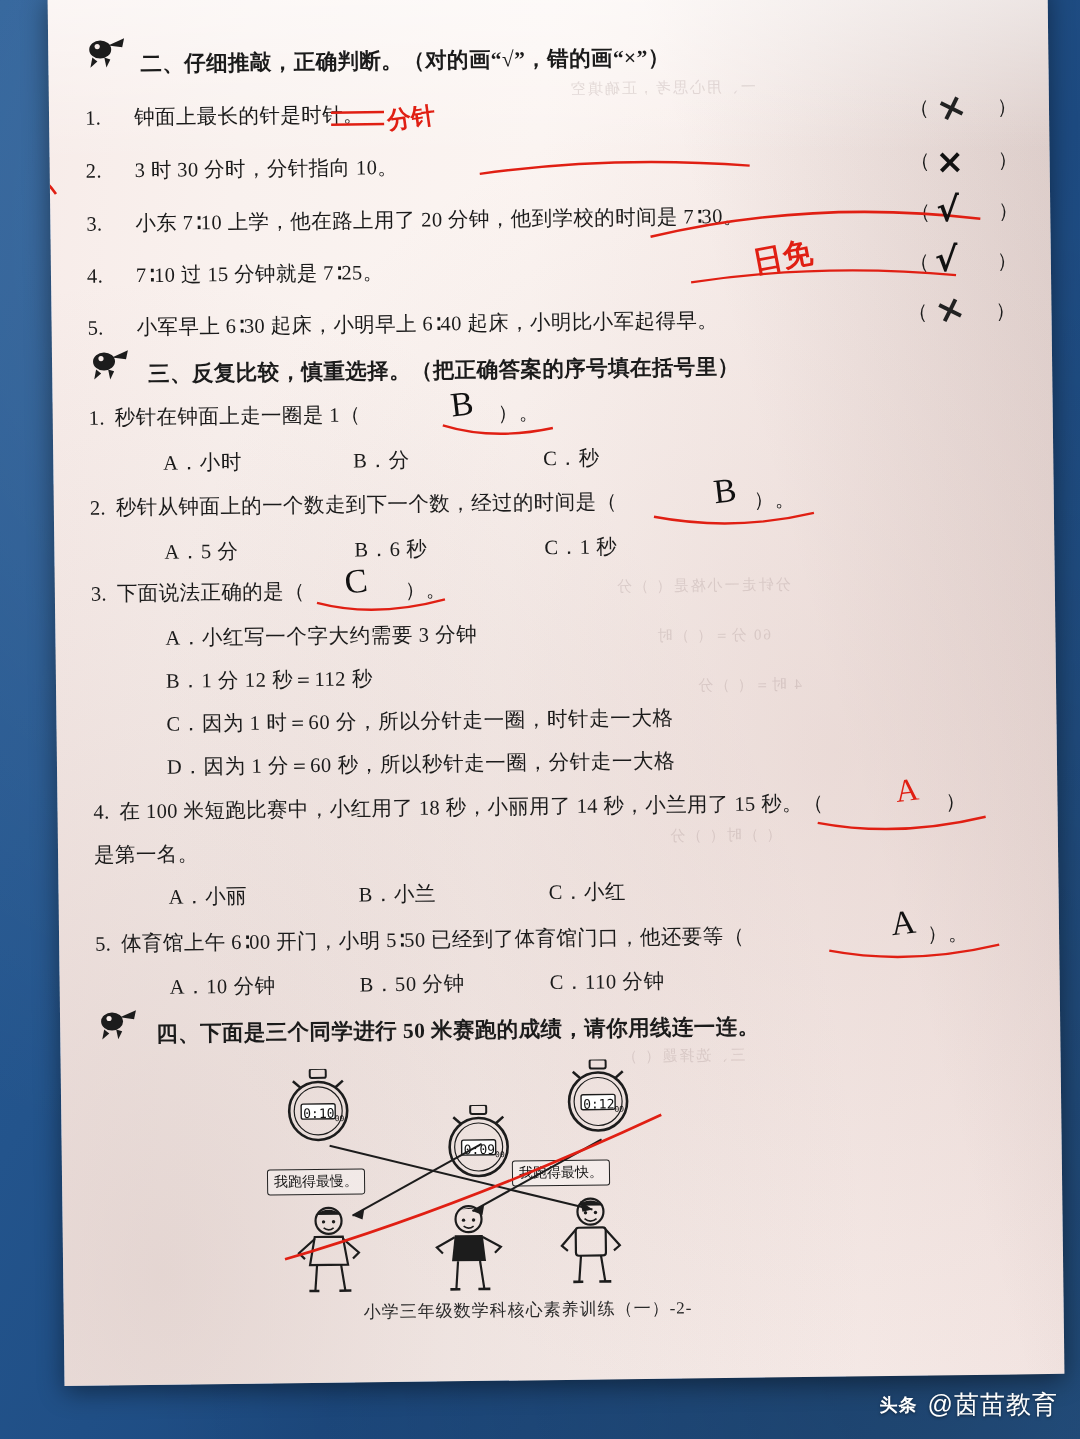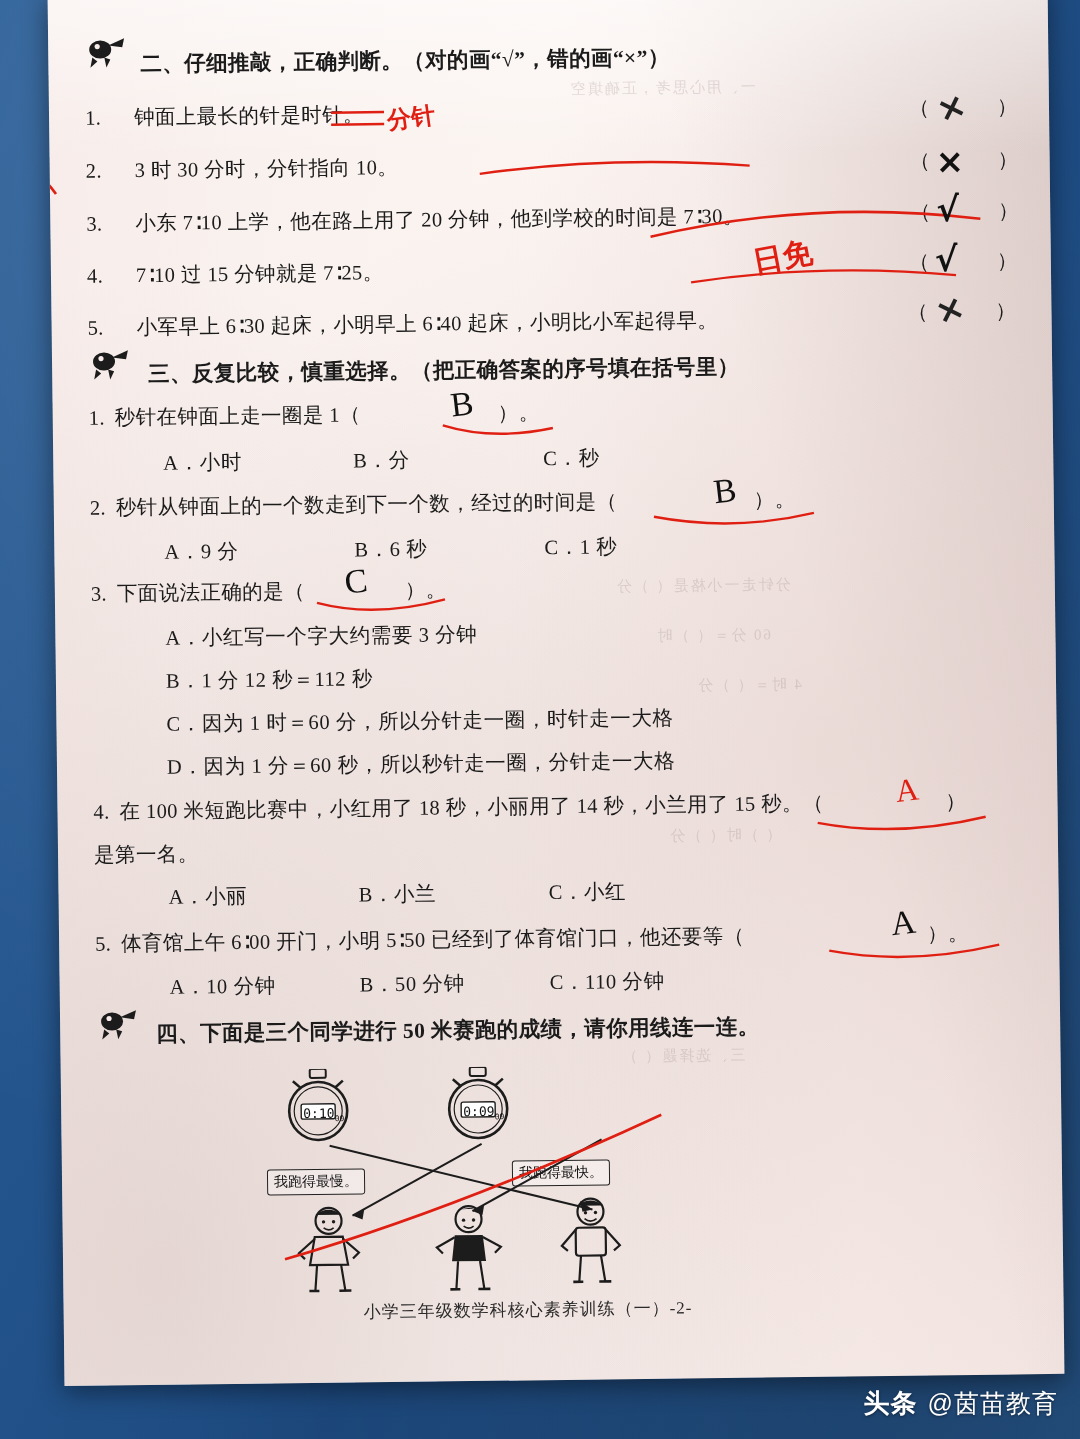--- a/index.html
+++ b/index.html
@@ -127,21 +127,21 @@
     align-items: center;
     gap: 10px;
     color: #ffffff;
     font-family: "Liberation Sans", sans-serif;
     font-size: 25px;
     letter-spacing: 1px;
     text-shadow: 0 1px 3px rgba(0,0,0,0.5);
   }
   #wm-logo {
     font-weight: bold;
-    font-size: 26px;
+    font-size: 18px;
   }
 </style>
 </head>
 <body>
 
 <div id="desk"></div>
 
 <div id="paper">
 
   <div class="bleed" style="left:520px; top:92px;">一、用心思考，正确填空</div>
@@ -203,21 +203,21 @@
     <div class="line" style="left:36px; top:412px;">1.</div>
     <div class="line" style="left:62px; top:412px;">秒针在钟面上走一圈是 1（</div>
     <div class="line" style="left:445px; top:412px;">）。</div>
     <div class="line opt" style="left:110px; top:458px;">A．小时</div>
     <div class="line opt" style="left:300px; top:458px;">B．分</div>
     <div class="line opt" style="left:490px; top:458px;">C．秒</div>
 
     <div class="line" style="left:36px; top:502px;">2.</div>
     <div class="line" style="left:62px; top:502px;">秒针从钟面上的一个数走到下一个数，经过的时间是（</div>
     <div class="line" style="left:700px; top:502px;">）。</div>
-    <div class="line opt" style="left:110px; top:547px;">A．9 分</div>
+    <div class="line opt" style="left:110px; top:547px;">A．5 分</div>
     <div class="line opt" style="left:300px; top:547px;">B．6 秒</div>
     <div class="line opt" style="left:490px; top:547px;">C．1 秒</div>
 
     <div class="line" style="left:36px; top:588px;">3.</div>
     <div class="line" style="left:62px; top:588px;">下面说法正确的是（</div>
     <div class="line" style="left:350px; top:588px;">）。</div>
     <div class="line opt" style="left:110px; top:633px;">A．小红写一个字大约需要 3 分钟</div>
     <div class="line opt" style="left:110px; top:676px;">B．1 分 12 秒＝112 秒</div>
     <div class="line opt" style="left:110px; top:719px;">C．因为 1 时＝60 分，所以分针走一圈，时针走一大格</div>
     <div class="line opt" style="left:110px; top:762px;">D．因为 1 分＝60 秒，所以秒针走一圈，分针走一大格</div>
@@ -255,34 +255,47 @@
         <line x1="64" y1="12" x2="56" y2="19" stroke="#1c1c1c" stroke-width="2.5"></line>
         <circle cx="39" cy="42" r="29" fill="none" stroke="#1c1c1c" stroke-width="2.6"></circle>
         <circle cx="39" cy="42" r="24" fill="none" stroke="#1c1c1c" stroke-width="1.2"></circle>
         <rect x="22" y="35" width="34" height="15" rx="2" fill="#fff" stroke="#1c1c1c" stroke-width="1.4"></rect>
       </svg>
       <div style="position:absolute; left:24px; top:37px; font-size:13px; font-family:'DejaVu Sans Mono', monospace; color:#111;">
         <span>0:10</span><sub style="font-size:8px;">00</sub>
       </div>
     </div>
 
-    <div class="watch" style="left:378px; top:1078px;">
+    <div class="watch" style="left:378px; top:1116px;">
       <svg width="78" height="74" viewBox="0 0 78 74">
         <rect x="31" y="0" width="16" height="9" rx="2" fill="none" stroke="#1c1c1c" stroke-width="2"></rect>
         <line x1="14" y1="12" x2="22" y2="19" stroke="#1c1c1c" stroke-width="2.5"></line>
         <line x1="64" y1="12" x2="56" y2="19" stroke="#1c1c1c" stroke-width="2.5"></line>
         <circle cx="39" cy="42" r="29" fill="none" stroke="#1c1c1c" stroke-width="2.6"></circle>
         <circle cx="39" cy="42" r="24" fill="none" stroke="#1c1c1c" stroke-width="1.2"></circle>
         <rect x="22" y="35" width="34" height="15" rx="2" fill="#fff" stroke="#1c1c1c" stroke-width="1.4"></rect>
       </svg>
       <div style="position:absolute; left:24px; top:37px; font-size:13px; font-family:'DejaVu Sans Mono', monospace; color:#111;">
         <span>0:09</span><sub style="font-size:8px;">00</sub>
       </div>
     </div>
 
+    <div class="watch" style="left:498px; top:1072px;">
+      <svg width="78" height="74" viewBox="0 0 78 74">
+        <rect x="31" y="0" width="16" height="9" rx="2" fill="none" stroke="#1c1c1c" stroke-width="2"></rect>
+        <line x1="14" y1="12" x2="22" y2="19" stroke="#1c1c1c" stroke-width="2.5"></line>
+        <line x1="64" y1="12" x2="56" y2="19" stroke="#1c1c1c" stroke-width="2.5"></line>
+        <circle cx="39" cy="42" r="29" fill="none" stroke="#1c1c1c" stroke-width="2.6"></circle>
+        <circle cx="39" cy="42" r="24" fill="none" stroke="#1c1c1c" stroke-width="1.2"></circle>
+        <rect x="22" y="35" width="34" height="15" rx="2" fill="#fff" stroke="#1c1c1c" stroke-width="1.4"></rect>
+      </svg>
+      <div style="position:absolute; left:24px; top:37px; font-size:13px; font-family:'DejaVu Sans Mono', monospace; color:#111;">
+        <span>0:12</span><sub style="font-size:8px;">00</sub>
+      </div>
+    </div>
 
     <div class="bubble" style="left:205px; top:1178px;">我跑得最慢。</div>
     <div class="bubble" style="left:450px; top:1172px;">我跑得最快。</div>
 
     <div class="kid" style="left:228px; top:1212px;">
       <svg width="78" height="92" viewBox="0 0 78 92">
         <circle cx="38" cy="18" r="13" fill="none" stroke="#1c1c1c" stroke-width="2.2"></circle>
         <path d="M25 12 Q38 2 51 12" fill="#1c1c1c"></path>
         <circle cx="33" cy="19" r="1.7" fill="#1c1c1c"></circle>
         <circle cx="43" cy="19" r="1.7" fill="#1c1c1c"></circle>

